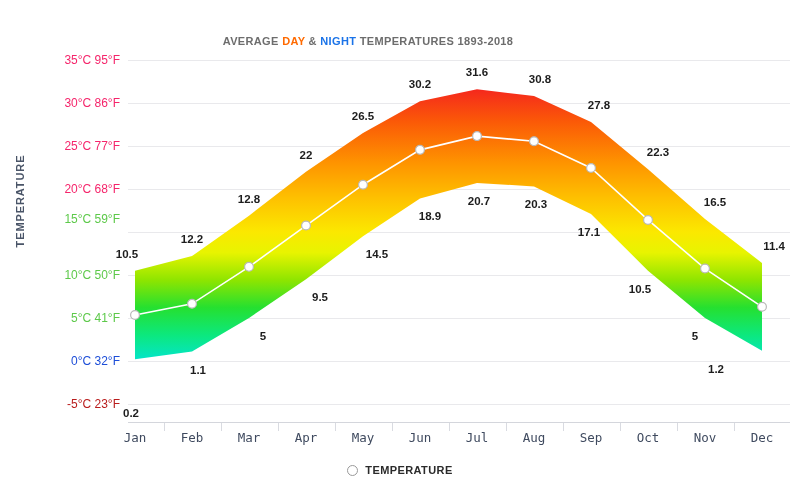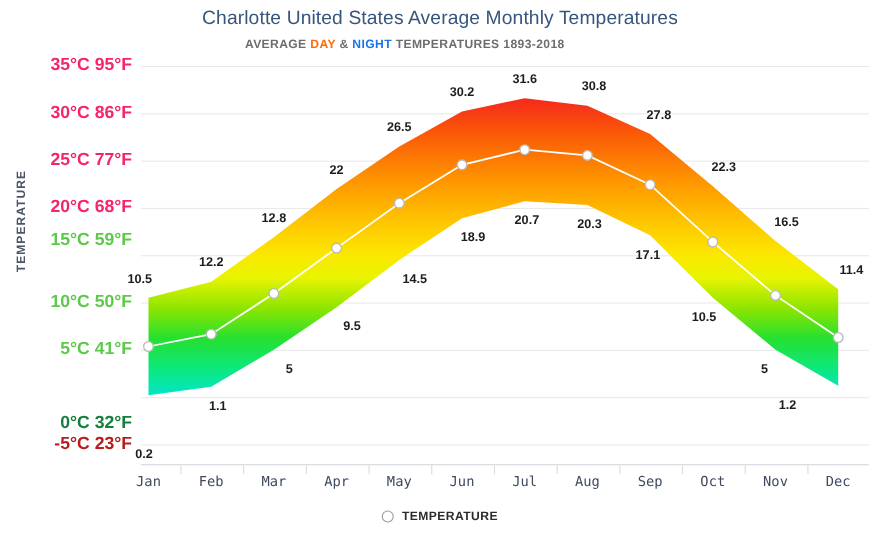--- a/index.html
+++ b/index.html
@@ -22,21 +22,21 @@
   .subtitle .night{color:#1a73e8;}
 
   .ylabel{
     position:absolute;left:-40px;top:195px;width:120px;text-align:center;
     transform:rotate(-90deg);transform-origin:center center;
     font-size:11px;color:#4a5568;letter-spacing:.9px;font-weight:600;
   }
 
   .ytick{
     position:absolute;right:0;text-align:right;
-    font-size:16px;font-weight:700;white-space:nowrap;
+    font-size:12px;font-weight:400;white-space:nowrap;
     transform:translateY(-50%);
   }
   .ytickwrap{position:absolute;left:0;top:0;width:120px;height:500px;}
 
   .gridline{position:absolute;left:128px;height:1px;background:#e9e9ec;width:662px;}
   .axisline{position:absolute;left:128px;top:422px;height:1px;background:#d4d6dc;width:662px;}
   .xtickmark{position:absolute;top:423px;width:1px;height:8px;background:#d9dbe1;}
 
   .xtick{
     position:absolute;top:430px;font-size:12.5px;color:#3f4a5f;
@@ -65,35 +65,34 @@
     position:absolute;left:8px;top:479px;font-size:13.5px;color:#3a6fd8;
     letter-spacing:-.1px;
   }
   .pin{display:inline-block;vertical-align:-2px;margin-right:2px;}
 </style>
 </head>
 <body>
 
 <div id="root">
 
-  <div class="title">Charlotte United States Average Monthly Temperatures</div>
 
   <div class="subtitle"><span>AVERAGE </span><span class="day">DAY</span><span> &amp; </span><span class="night">NIGHT</span><span> TEMPERATURES 1893-2018</span></div>
 
   <div class="ylabel">TEMPERATURE</div>
 
   <div class="ytickwrap" id="yticks">
       <div class="ytick" style="top: 60px; color: rgb(245, 37, 107);">35°C 95°F</div>
       <div class="ytick" style="top: 103px; color: rgb(245, 37, 107);">30°C 86°F</div>
       <div class="ytick" style="top: 146px; color: rgb(245, 37, 107);">25°C 77°F</div>
       <div class="ytick" style="top: 189px; color: rgb(245, 37, 107);">20°C 68°F</div>
       <div class="ytick" style="top: 219px; color: rgb(93, 201, 74);">15°C 59°F</div>
       <div class="ytick" style="top: 275px; color: rgb(93, 201, 74);">10°C 50°F</div>
       <div class="ytick" style="top: 318px; color: rgb(93, 201, 74);">5°C 41°F</div>
-      <div class="ytick" style="top: 361px; color: #15803d; margin-top: 24px;">0°C 32°F</div>
+      <div class="ytick" style="top: 361px; color: #1d4ed8;">0°C 32°F</div>
       <div class="ytick" style="top: 404px; color: #b91c1c;">-5°C 23°F</div>
     </div>
   <div id="gridlines">
       <div class="gridline" style="top: 60px;"></div>
       <div class="gridline" style="top: 103px;"></div>
       <div class="gridline" style="top: 146px;"></div>
       <div class="gridline" style="top: 189px;"></div>
       <div class="gridline" style="top: 232px;"></div>
       <div class="gridline" style="top: 275px;"></div>
       <div class="gridline" style="top: 318px;"></div>

